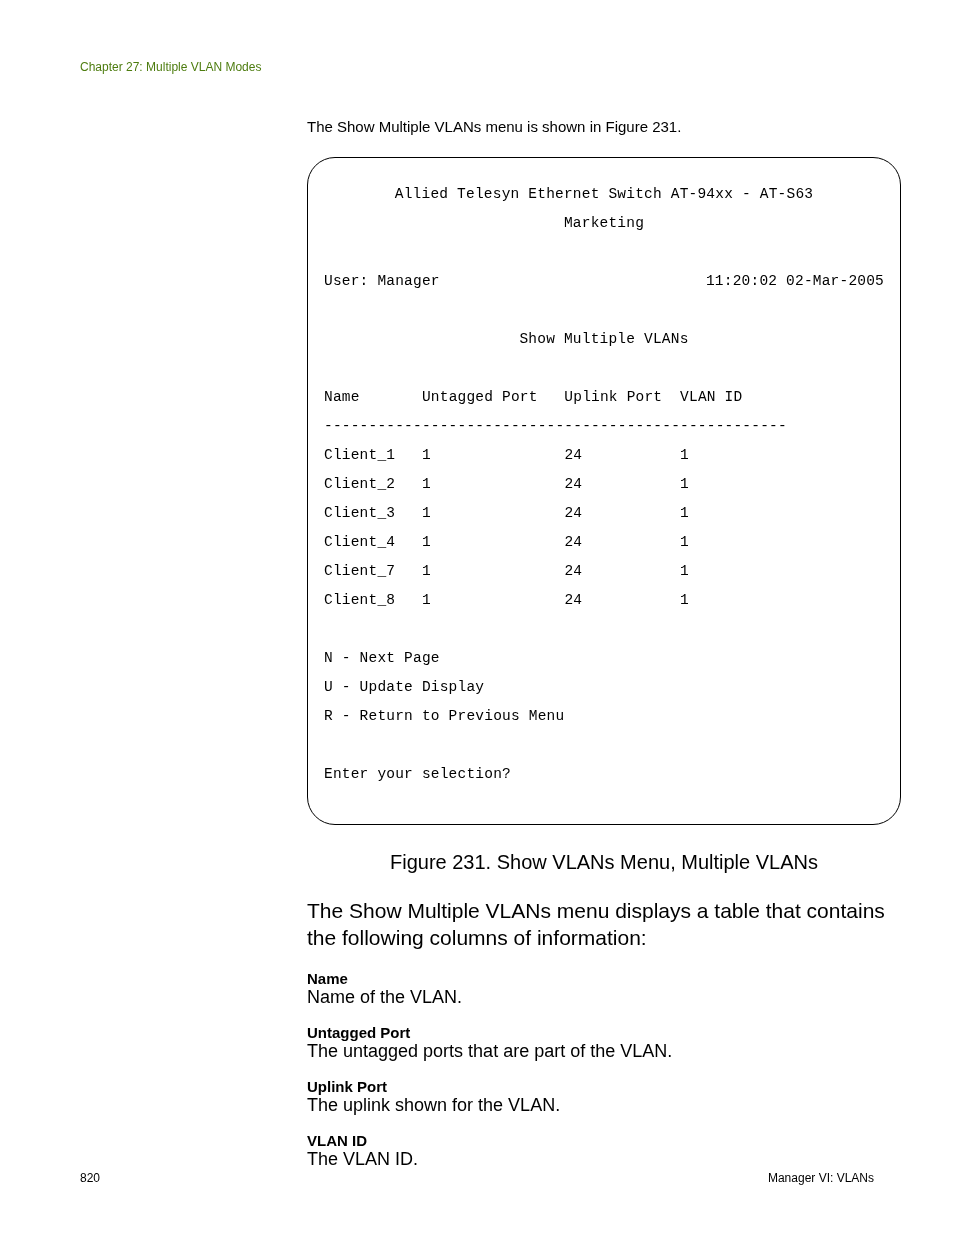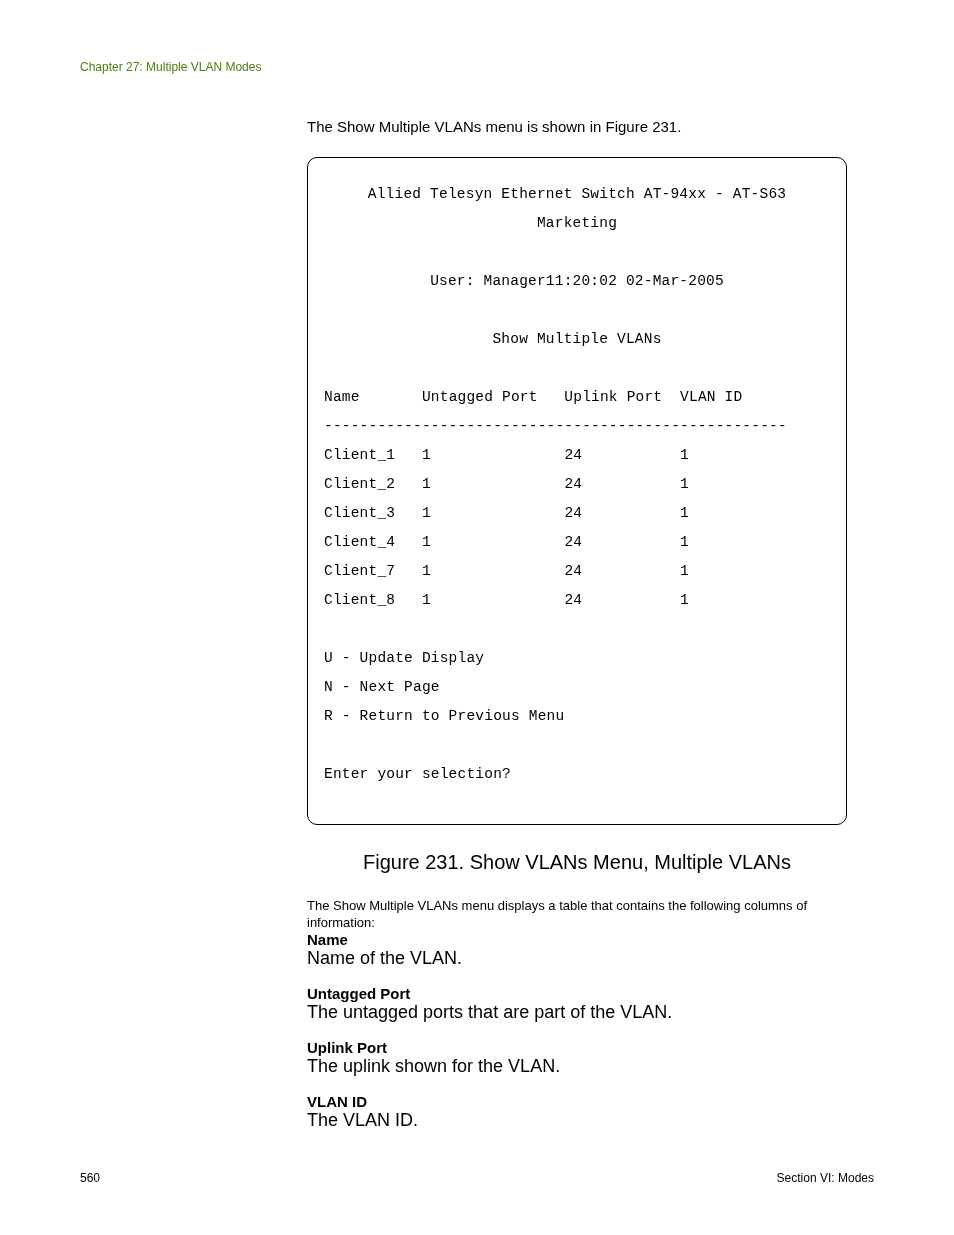--- a/index.html
+++ b/index.html
@@ -15,47 +15,48 @@
     position: absolute;
     top: 60px;
     left: 80px;
     font-size: 12px;
     color: #4d7c0f;
   }
   .content {
     position: absolute;
     top: 118px;
     left: 307px;
-    width: 540px;
+    width: 594px;
   }
   .intro {
     font-size: 15px;
     margin-bottom: 22px;
   }
   .terminal {
     border: 1.2px solid #000;
-    border-radius: 10px;
+    border-radius: 28px;
     padding: 14px 16px 14px 16px;
     font-family: "Courier New", Courier, monospace;
     font-size: 14.5px;
     line-height: 1.0;
     white-space: pre;
     letter-spacing: 0.2px;
   }
-  .terminal .row { display: flex; justify-content: center; }
+  .terminal .row { display: flex; justify-content: space-between; }
   .terminal .center { text-align: center; }
   .caption {
     text-align: center;
     font-size: 20px;
     margin-top: 26px;
     margin-bottom: 24px;
   }
   .body-text {
-    font-size: 13px;
+    font-size: 21px;
     line-height: 1.28;
+    margin-bottom: 18px;
   }
   .def-term {
     font-weight: bold;
     font-size: 15px;
   }
   .def-desc {
     font-size: 18px;
     margin-bottom: 16px;
   }
   .footer {
@@ -87,22 +88,22 @@
 <div>&nbsp;</div>
 <div><span>Name</span>       <span>Untagged Port</span>   <span>Uplink Port</span>  <span>VLAN ID</span></div>
 <div>----------------------------------------------------</div>
 <div><span>Client_1</span>   <span>1</span>               <span>24</span>           <span>1</span></div>
 <div><span>Client_2</span>   <span>1</span>               <span>24</span>           <span>1</span></div>
 <div><span>Client_3</span>   <span>1</span>               <span>24</span>           <span>1</span></div>
 <div><span>Client_4</span>   <span>1</span>               <span>24</span>           <span>1</span></div>
 <div><span>Client_7</span>   <span>1</span>               <span>24</span>           <span>1</span></div>
 <div><span>Client_8</span>   <span>1</span>               <span>24</span>           <span>1</span></div>
 <div>&nbsp;</div>
+<div>N - Next Page</div>
 <div>U - Update Display</div>
-<div>N - Next Page</div>
 <div>R - Return to Previous Menu</div>
 <div>&nbsp;</div>
 <div>Enter your selection?</div>
   </div>
 
   <div class="caption">Figure 231. Show VLANs Menu, Multiple VLANs</div>
 
   <div class="body-text">The Show Multiple VLANs menu displays a table that contains the following columns of information:</div>
 
   <div class="def-term">Name</div>
@@ -113,15 +114,15 @@
 
   <div class="def-term">Uplink Port</div>
   <div class="def-desc">The uplink shown for the VLAN.</div>
 
   <div class="def-term">VLAN ID</div>
   <div class="def-desc">The VLAN ID.</div>
 
 </div>
 
 <div class="footer">
-  <span>560</span>
-  <span>Section VI: Modes</span>
+  <span>820</span>
+  <span>Manager VI: VLANs</span>
 </div>
 
 </body></html>

